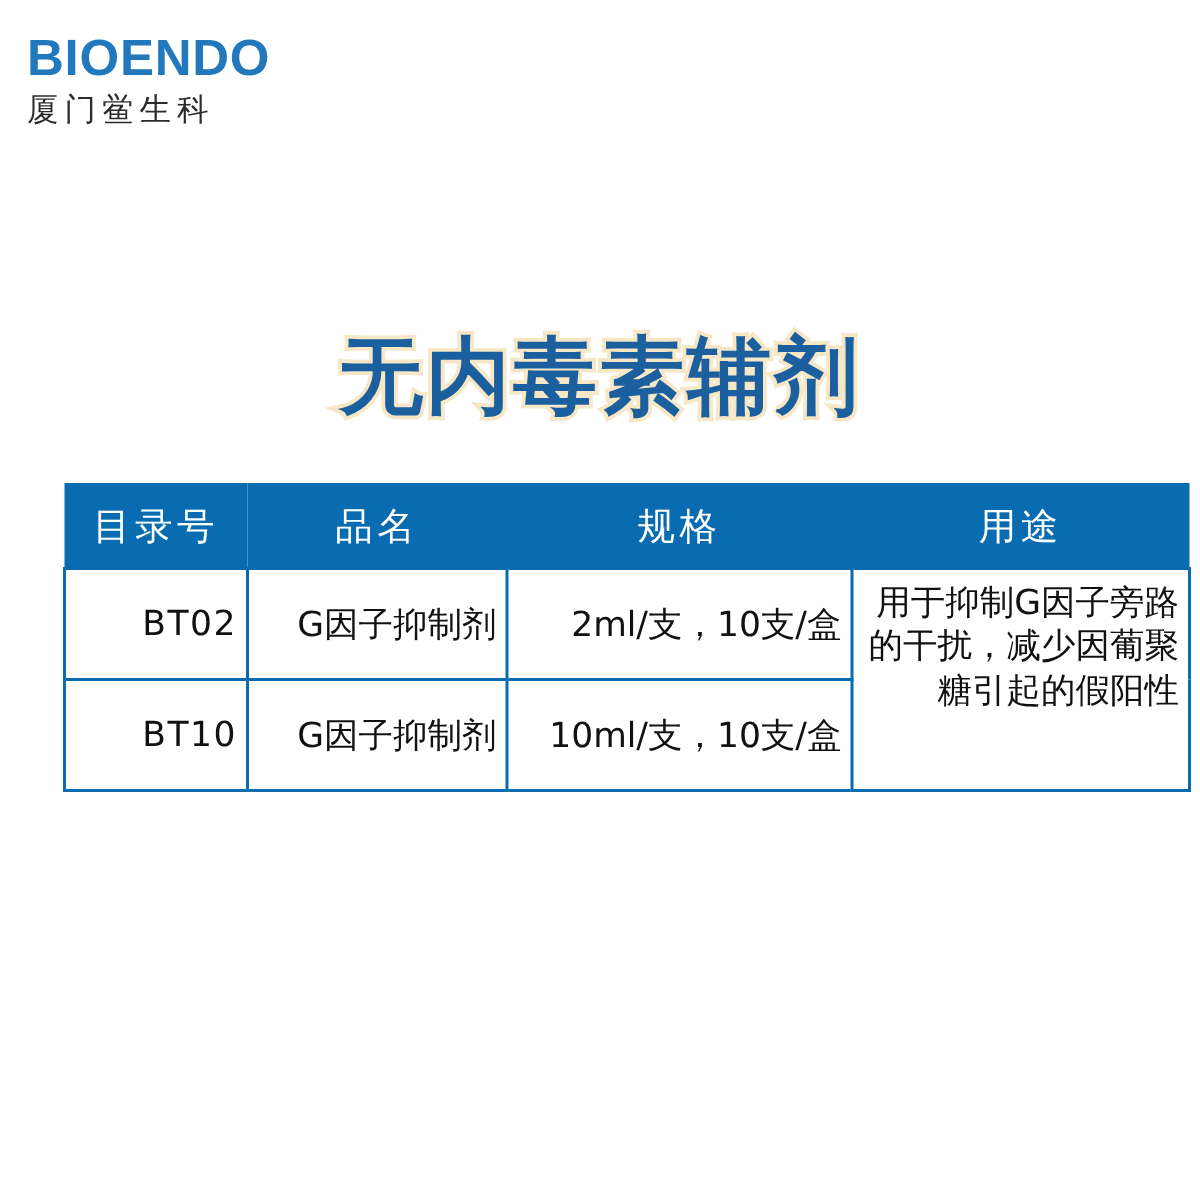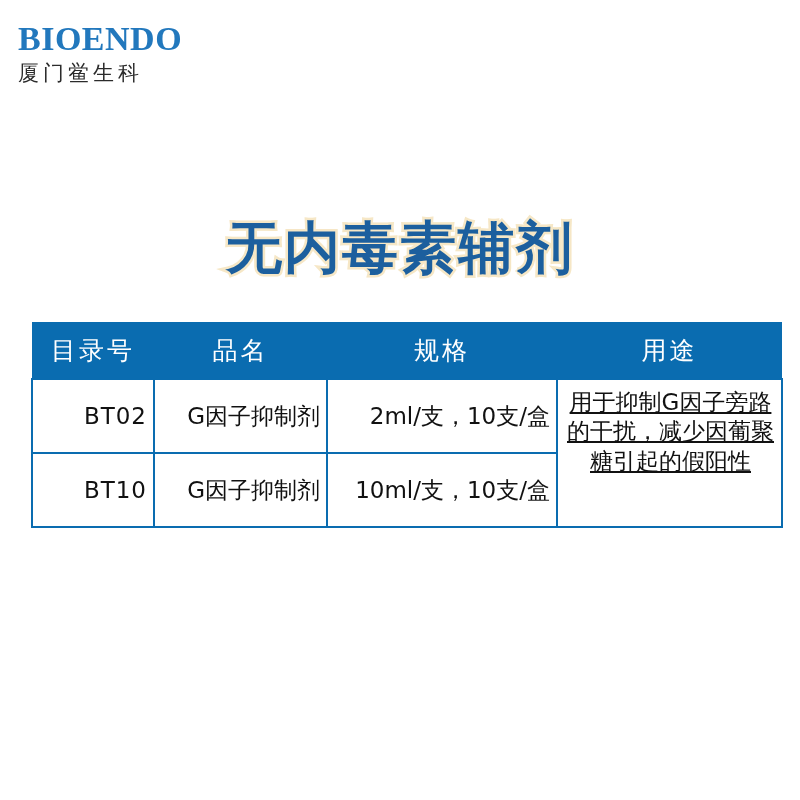--- a/index.html
+++ b/index.html
@@ -17,21 +17,21 @@
   }
 
   
   .logo-block {
     position: absolute;
     left: 18px;
     top: 22px;
     width: 250px;
   }
   .logo-wordmark {
-    font-family: Liberation Serif, serif;
+    font-family: Liberation Sans, sans-serif;
     font-weight: bold;
     font-size: 34px;
     line-height: 1.0;
     color: #2278bd;
     letter-spacing: 0.5px;
     white-space: nowrap;
   }
   .logo-sub {
     margin-top: 6px;
     font-family: "DejaVu Sans", "Liberation Sans", sans-serif;
@@ -45,40 +45,40 @@
   
   .headline-wrap {
     position: absolute;
     left: 0;
     top: 222px;
     width: 800px;
     text-align: center;
   }
   .headline {
     display: inline-block;
-    font-family: Liberation Mono, monospace;
+    font-family: Liberation Serif, serif;
     font-weight: bold;
     font-size: 56px;
     line-height: 1.1;
     color: #1c5f9e;
     letter-spacing: 2px;
     -webkit-text-stroke: 5px #f6e7c6;
     paint-order: stroke fill;
     text-shadow:
        2px  0   0 #f6e7c6,
       -2px  0   0 #f6e7c6,
        0    2px 0 #f6e7c6,
        0   -2px 0 #f6e7c6;
     white-space: nowrap;
   }
 
   
   .spec-table-wrap {
     position: absolute;
-    left: 31px;
+    left: 42px;
     top: 322px;
     width: 750px;
   }
   table.spec-table {
     width: 750px;
     border-collapse: collapse;
     table-layout: fixed;
   }
   table.spec-table col.c-cat { width: 122px; }
   table.spec-table col.c-name { width: 173px; }
@@ -106,26 +106,25 @@
     background: #ffffff;
     height: 72px;
     padding: 0 6px;
     text-align: right;
     vertical-align: middle;
   }
   table.spec-table tbody td.cell-catalog {
     letter-spacing: 1px;
   }
   table.spec-table tbody td.cell-use {
-    text-align: center;
+    text-align: right;
     vertical-align: top;
     line-height: 1.28;
     padding: 8px 6px 6px 8px;
     letter-spacing: 0px;
-    text-decoration: underline;
   }
 </style>
 </head>
 <body>
 
 <div class="logo-block">
   <div class="logo-wordmark">BIOENDO</div>
   <div class="logo-sub">厦门鲎生科</div>
 </div>
 

